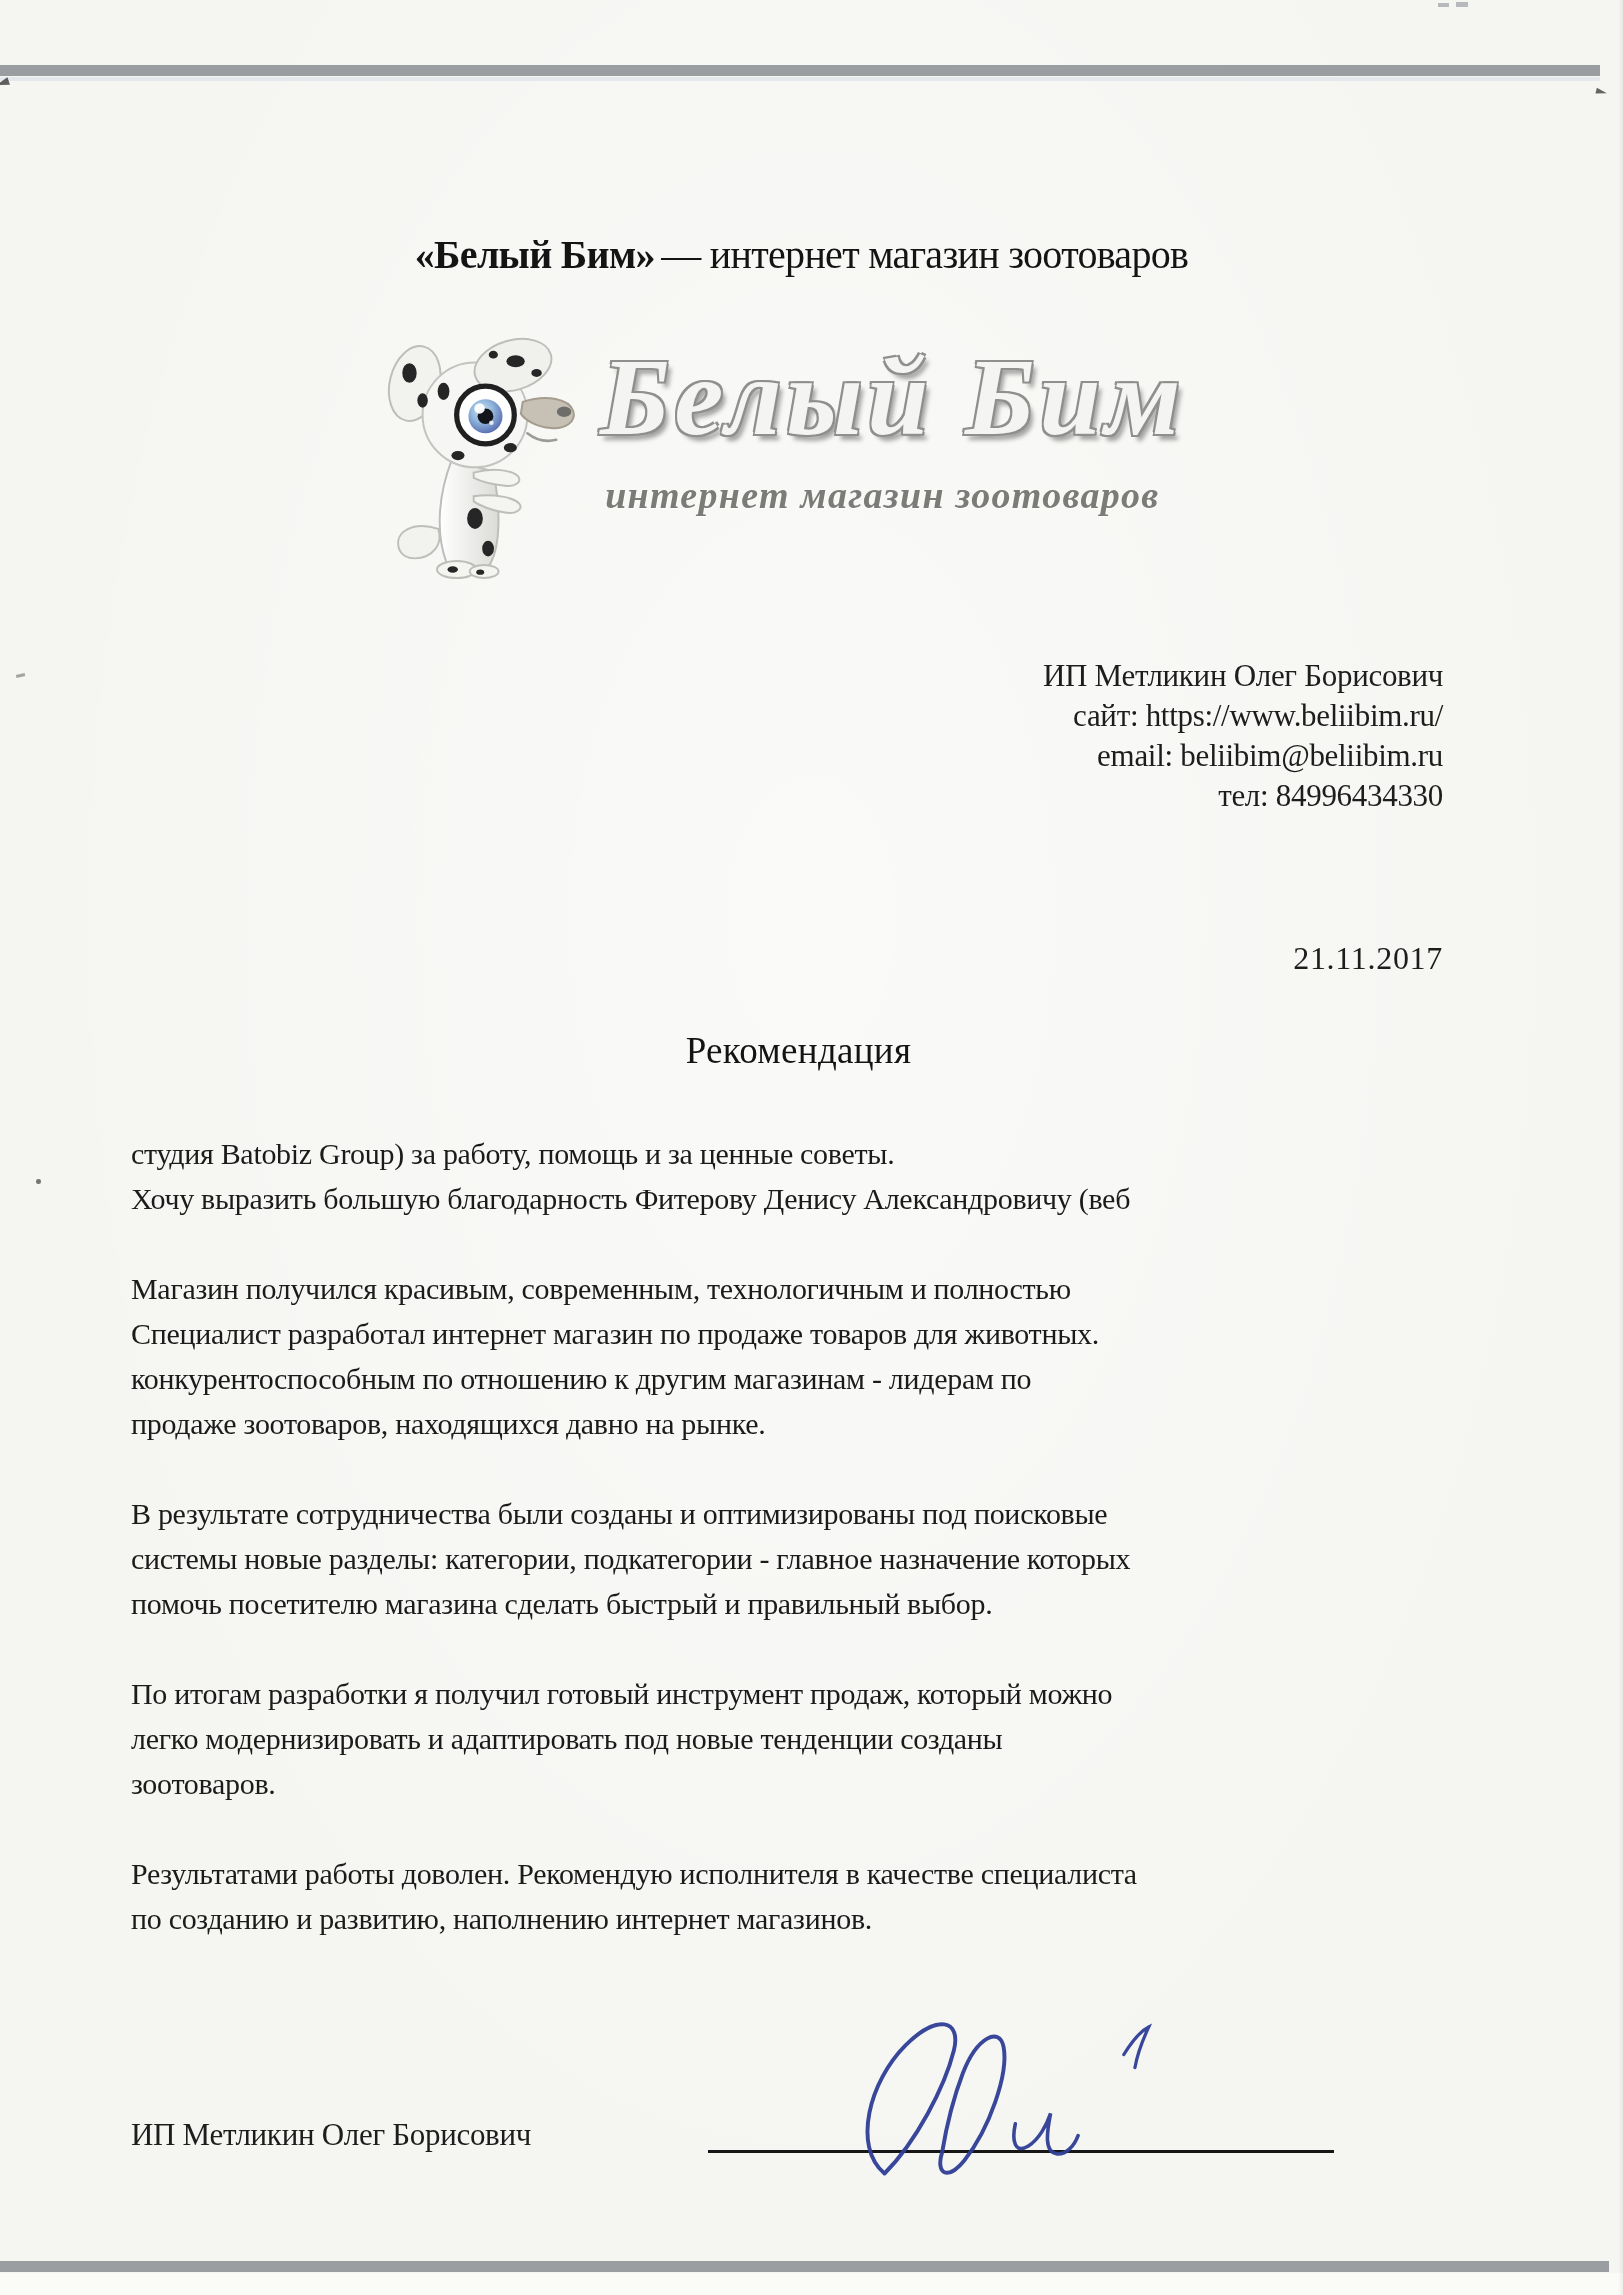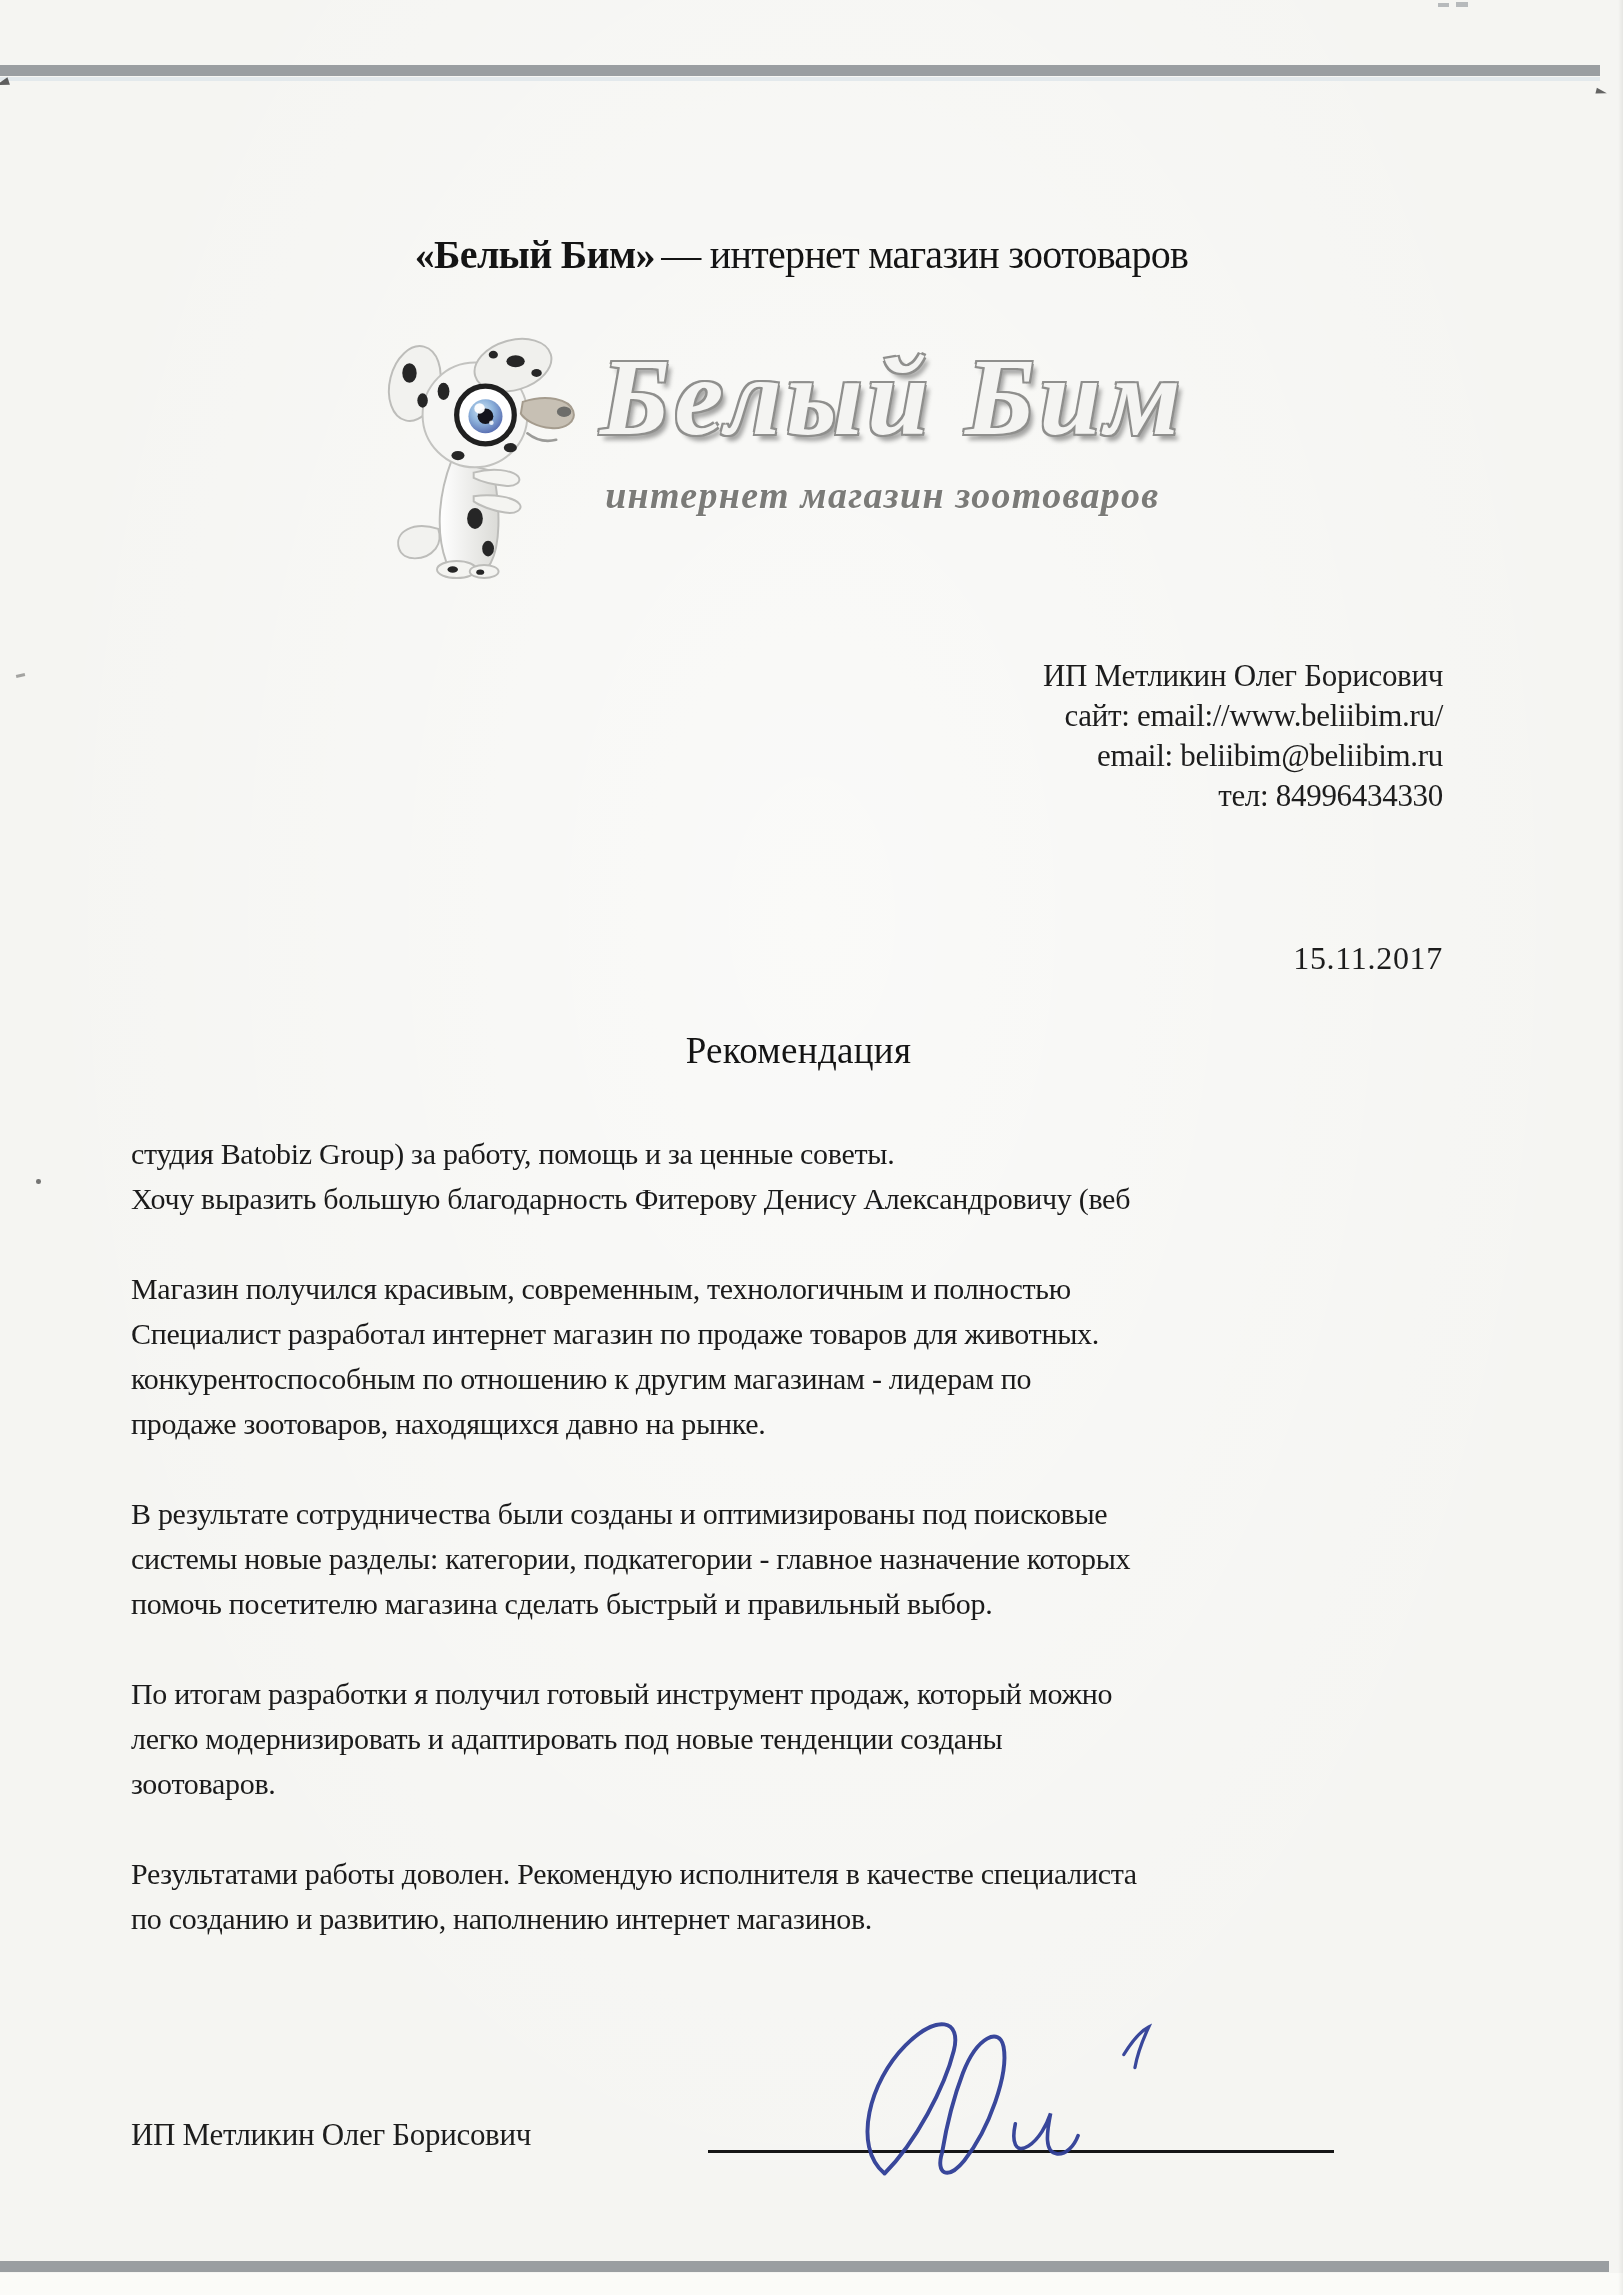--- a/index.html
+++ b/index.html
@@ -229,26 +229,26 @@
       <ellipse cx="206" cy="198" rx="10" ry="7" fill="#262626"></ellipse>
     </svg>
     <div class="logo-textwrap">
       <div class="logo-script">Белый Бим</div>
       <div class="logo-tagline">интернет магазин зоотоваров</div>
     </div>
   </div>
 
   <div class="contact">
     <div>ИП Метликин Олег Борисович</div>
-    <div>сайт: email://www.beliibim.ru/</div>
+    <div>сайт: https://www.beliibim.ru/</div>
     <div>email: beliibim@beliibim.ru</div>
     <div>тел: 84996434330</div>
   </div>
 
-  <div class="date">15.11.2017</div>
+  <div class="date">21.11.2017</div>
 
   <div class="heading">Рекомендация</div>
 
   <div class="body-text">
     <div class="para">
       <div class="bline">студия Batobiz Group) за работу, помощь и за ценные советы.</div>
       <div class="bline">Хочу выразить большую благодарность Фитерову Денису Александровичу (веб</div>
     </div>
     <div class="para">
       <div class="bline">Магазин получился красивым, современным, технологичным и полностью</div>

